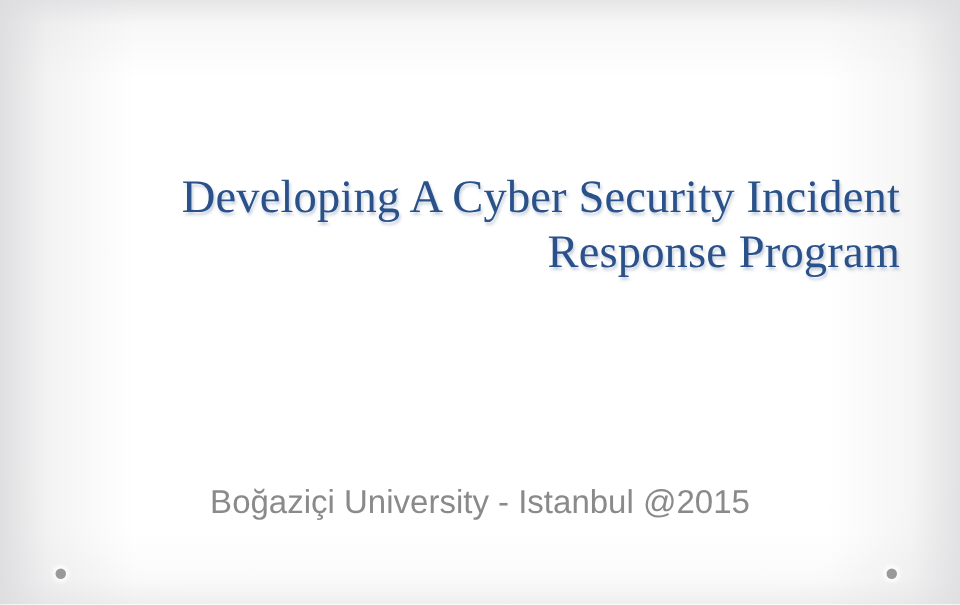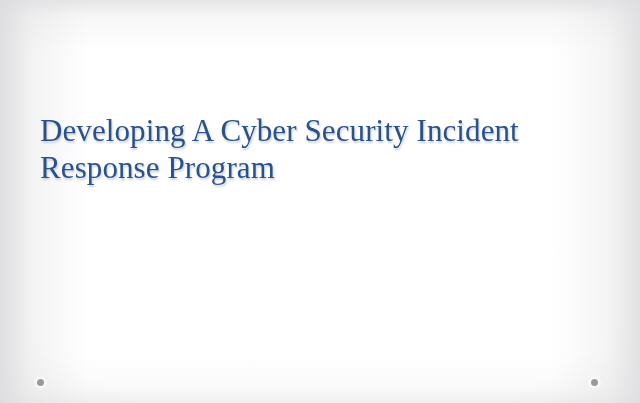--- a/index.html
+++ b/index.html
@@ -52,21 +52,21 @@
     position: absolute;
     inset: 0;
     z-index: 3;
   }
 
   #slide-title {
     position: absolute;
     left: 40px;
     right: 40px;
     top: 112px;
-    text-align: left;
+    text-align: right;
     font-family: "Liberation Serif", "DejaVu Serif", serif;
     font-size: 31px;
     line-height: 37px;
     font-weight: 400;
     letter-spacing: 0.1px;
     color: #2a5189;
     text-shadow: 1px 2px 2px rgba(190, 200, 214, 0.85);
     white-space: pre-line;
   }
 
@@ -101,19 +101,20 @@
 <div id="slide">
 
   <div id="vignette-layer"></div>
   <div id="vignette-corners"></div>
 
   <div id="content">
 
     <div id="slide-title">Developing A Cyber Security Incident
 Response Program</div>
 
+    <div id="slide-subtitle">Boğaziçi University - Istanbul @2015</div>
 
   </div>
 
   <div class="corner-dot" id="dot-left"></div>
   <div class="corner-dot" id="dot-right"></div>
 
 </div>
 
 </body></html>

